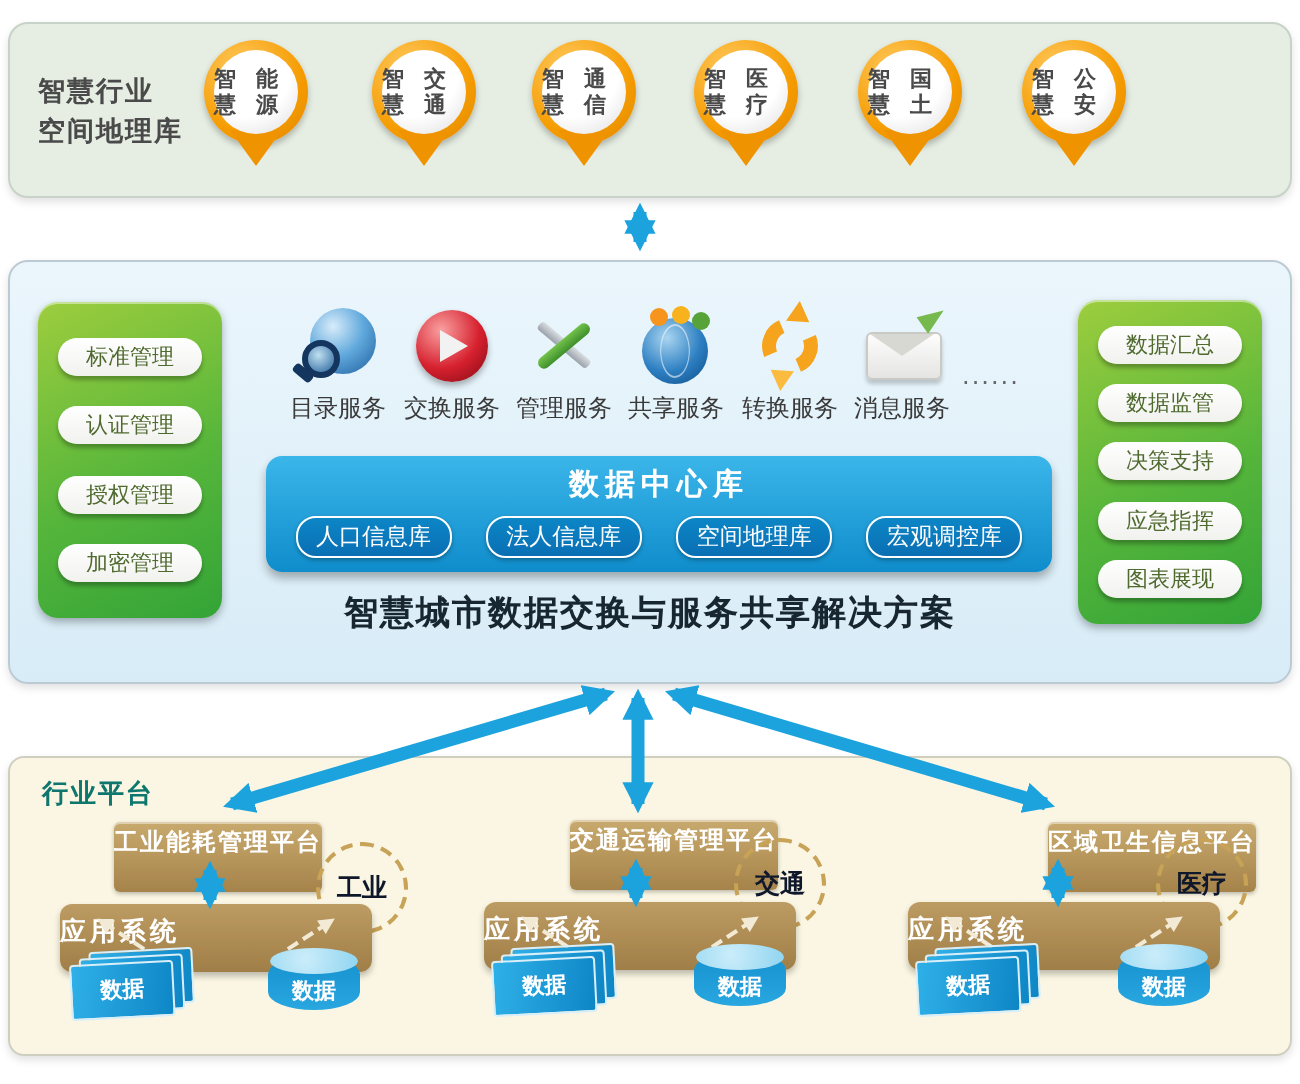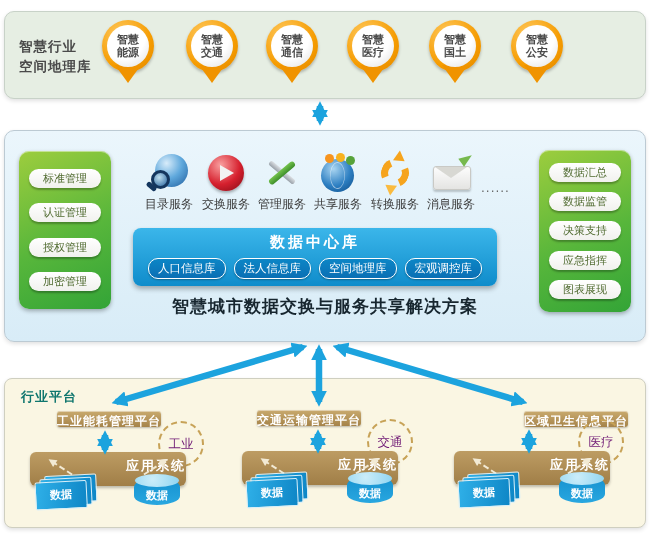--- a/index.html
+++ b/index.html
@@ -16,21 +16,21 @@
   
   .solutions-label{position:absolute;left:14px;top:24px;font-size:13.5px;font-weight:bold;
                    color:#4a4a4a;line-height:20px;letter-spacing:1px;}
   .pin{position:absolute;top:8px;width:52px;height:52px;border-radius:50%;
        background:radial-gradient(circle at 35% 28%,#FFC95E,#F59B00 62%,#DE8500);
        box-shadow:0 2px 3px rgba(0,0,0,.25);}
   .pin::after{content:'';position:absolute;left:50%;top:45px;transform:translateX(-50%);
        border:13px solid transparent;border-bottom:0;border-top:18px solid #F09300;}
   .pin-inner{position:absolute;inset:5px;border-radius:50%;z-index:1;
        background:radial-gradient(circle at 38% 28%,#ffffff 55%,#ececec 80%,#d9d9d9);
-       display:flex;flex-direction:column;align-items:center;justify-content:center;
+       display:flex;flex-direction:row;align-items:center;justify-content:center;
        font-size:11px;font-weight:bold;color:#4a4a4a;line-height:13px;}
 
   
   .green-panel{position:absolute;width:92px;border-radius:10px;
        background:linear-gradient(155deg,#9DCD3E,#57B63B 55%,#33A437);
        box-shadow:0 2px 4px rgba(0,0,0,.3), inset 0 1px 0 rgba(255,255,255,.45);
        display:flex;flex-direction:column;justify-content:space-evenly;align-items:center;padding:3px 0;}
   .green-left{left:14px;top:20px;height:152px;}
   .green-right{right:14px;top:19px;height:156px;}
   .pill{width:72px;height:19px;line-height:19px;text-align:center;border-radius:10px;
@@ -71,40 +71,40 @@
   .ring-a2{position:absolute;bottom:1px;left:4px;width:0;height:0;border:6px solid transparent;
         border-right:10px solid #FABB3F;transform:rotate(35deg);}
   .env{position:absolute;left:2px;bottom:3px;width:36px;height:22px;border-radius:3px;
         background:linear-gradient(#FDFDFD,#E4E4E2);border:1px solid #C9C9C5;box-shadow:0 2px 2px rgba(0,0,0,.2);}
   .env::before{content:'';position:absolute;left:1px;top:0;border-left:16px solid transparent;
         border-right:16px solid transparent;border-top:11px solid #D8D8D3;}
   .env-arrow{position:absolute;right:-2px;top:1px;width:0;height:0;border-top:5px solid transparent;
         border-bottom:5px solid transparent;border-left:13px solid #76B94E;transform:rotate(-35deg);}
 
   
-  .dc-bar{position:absolute;left:128px;top:97px;width:364px;height:58px;border-radius:8px;
+  .dc-bar{position:absolute;left:128px;top:97px;width:393px;height:58px;border-radius:8px;
         background:linear-gradient(#3BB6EA,#0F8CCB);box-shadow:0 3px 5px rgba(0,0,0,.3);}
   .dc-title{text-align:center;margin-top:5px;font-size:15px;font-weight:bold;color:#fff;letter-spacing:3px;}
   .dc-row{display:flex;justify-content:space-between;padding:0 15px;margin-top:6px;}
   .db{background:linear-gradient(#0C86C6,#0A6FB4);border:1.5px solid #fff;border-radius:10px;
         color:#fff;font-size:11.5px;padding:2px 9px;white-space:nowrap;box-shadow:0 1px 2px rgba(0,0,0,.3);}
 
   .main-title{position:absolute;left:0;right:0;top:164px;text-align:center;
         font-size:17px;font-weight:bold;color:#17262F;letter-spacing:1px;}
 
   
   .industry-label{position:absolute;left:16px;top:9px;font-size:13px;font-weight:bold;color:#0f766e;letter-spacing:1px;}
-  .plat-btn{position:absolute;height:16px;line-height:21px;text-align:right;border-radius:3px;
+  .plat-btn{position:absolute;height:35px;line-height:21px;text-align:right;border-radius:3px;
         background:linear-gradient(#C9AA6E,#A5834A);box-shadow:inset 0 1px 0 rgba(255,255,255,.45),0 1px 2px rgba(0,0,0,.25);
         color:#fff;font-size:12px;font-weight:bold;white-space:nowrap;letter-spacing:1px;}
   .tag-circle{position:absolute;width:42px;height:42px;border:2px dashed #C7A257;border-radius:50%;
-        display:flex;align-items:center;justify-content:center;font-size:12.5px;color:#701a75;}
+        display:flex;align-items:center;justify-content:center;font-size:12.5px;color:#0f172a;font-weight:bold;}
   .app-bar{position:absolute;width:156px;height:34px;border-radius:6px;
         background:linear-gradient(#BD9C63,#A07E47);box-shadow:0 2px 3px rgba(0,0,0,.25);}
-  .app-bar .app-lbl{display:block;text-align:right;margin-top:5px;font-size:13px;font-weight:bold;
+  .app-bar .app-lbl{display:block;text-align:left;margin-top:5px;font-size:13px;font-weight:bold;
         color:#fff;letter-spacing:2px;}
   .dash{position:absolute;width:24px;border-top:2px dashed #F2EAD4;}
   .dash::after{content:'';position:absolute;top:-5px;width:0;height:0;border:4px solid transparent;}
   .dashL{left:20px;top:15px;transform:rotate(33deg);}
   .dashL::after{left:-8px;border-right:8px solid #F2EAD4;}
   .dashR{right:20px;top:15px;transform:rotate(-33deg);}
   .dashR::after{right:-8px;border-left:8px solid #F2EAD4;}
   .stack{position:absolute;width:62px;height:34px;transform:rotate(-3deg);}
   .sheet{position:absolute;width:50px;height:26px;border-radius:2px;border:1px solid #D8EFF9;
         background:linear-gradient(100deg,#2FB0E8,#0E86C6);}
@@ -258,21 +258,21 @@
         <div class="sheet s1"></div>
           <div class="sheet s2"></div>
         <div class="sheet s3">数据</div>
       </div>
       <div class="cyl" style="left:129px;top:99px;">
         <span>数据</span>
       </div>
     </div>
 
     <div>
-      <div class="plat-btn" style="left:252px;top:31px;width:104px;">交通运输管理平台</div>
+      <div class="plat-btn" style="left:280px;top:31px;width:104px;">交通运输管理平台</div>
       <div class="tag-circle" style="left:362px;top:40px;">交通</div>
       <div class="app-bar" style="left:237px;top:72px;">
         <span class="app-lbl">应用系统</span>
         <span class="dash dashL"></span>
         <span class="dash dashR"></span>
       </div>
       <div class="stack" style="left:241px;top:94px;">
         <div class="sheet s1"></div>
           <div class="sheet s2"></div>
         <div class="sheet s3">数据</div>

